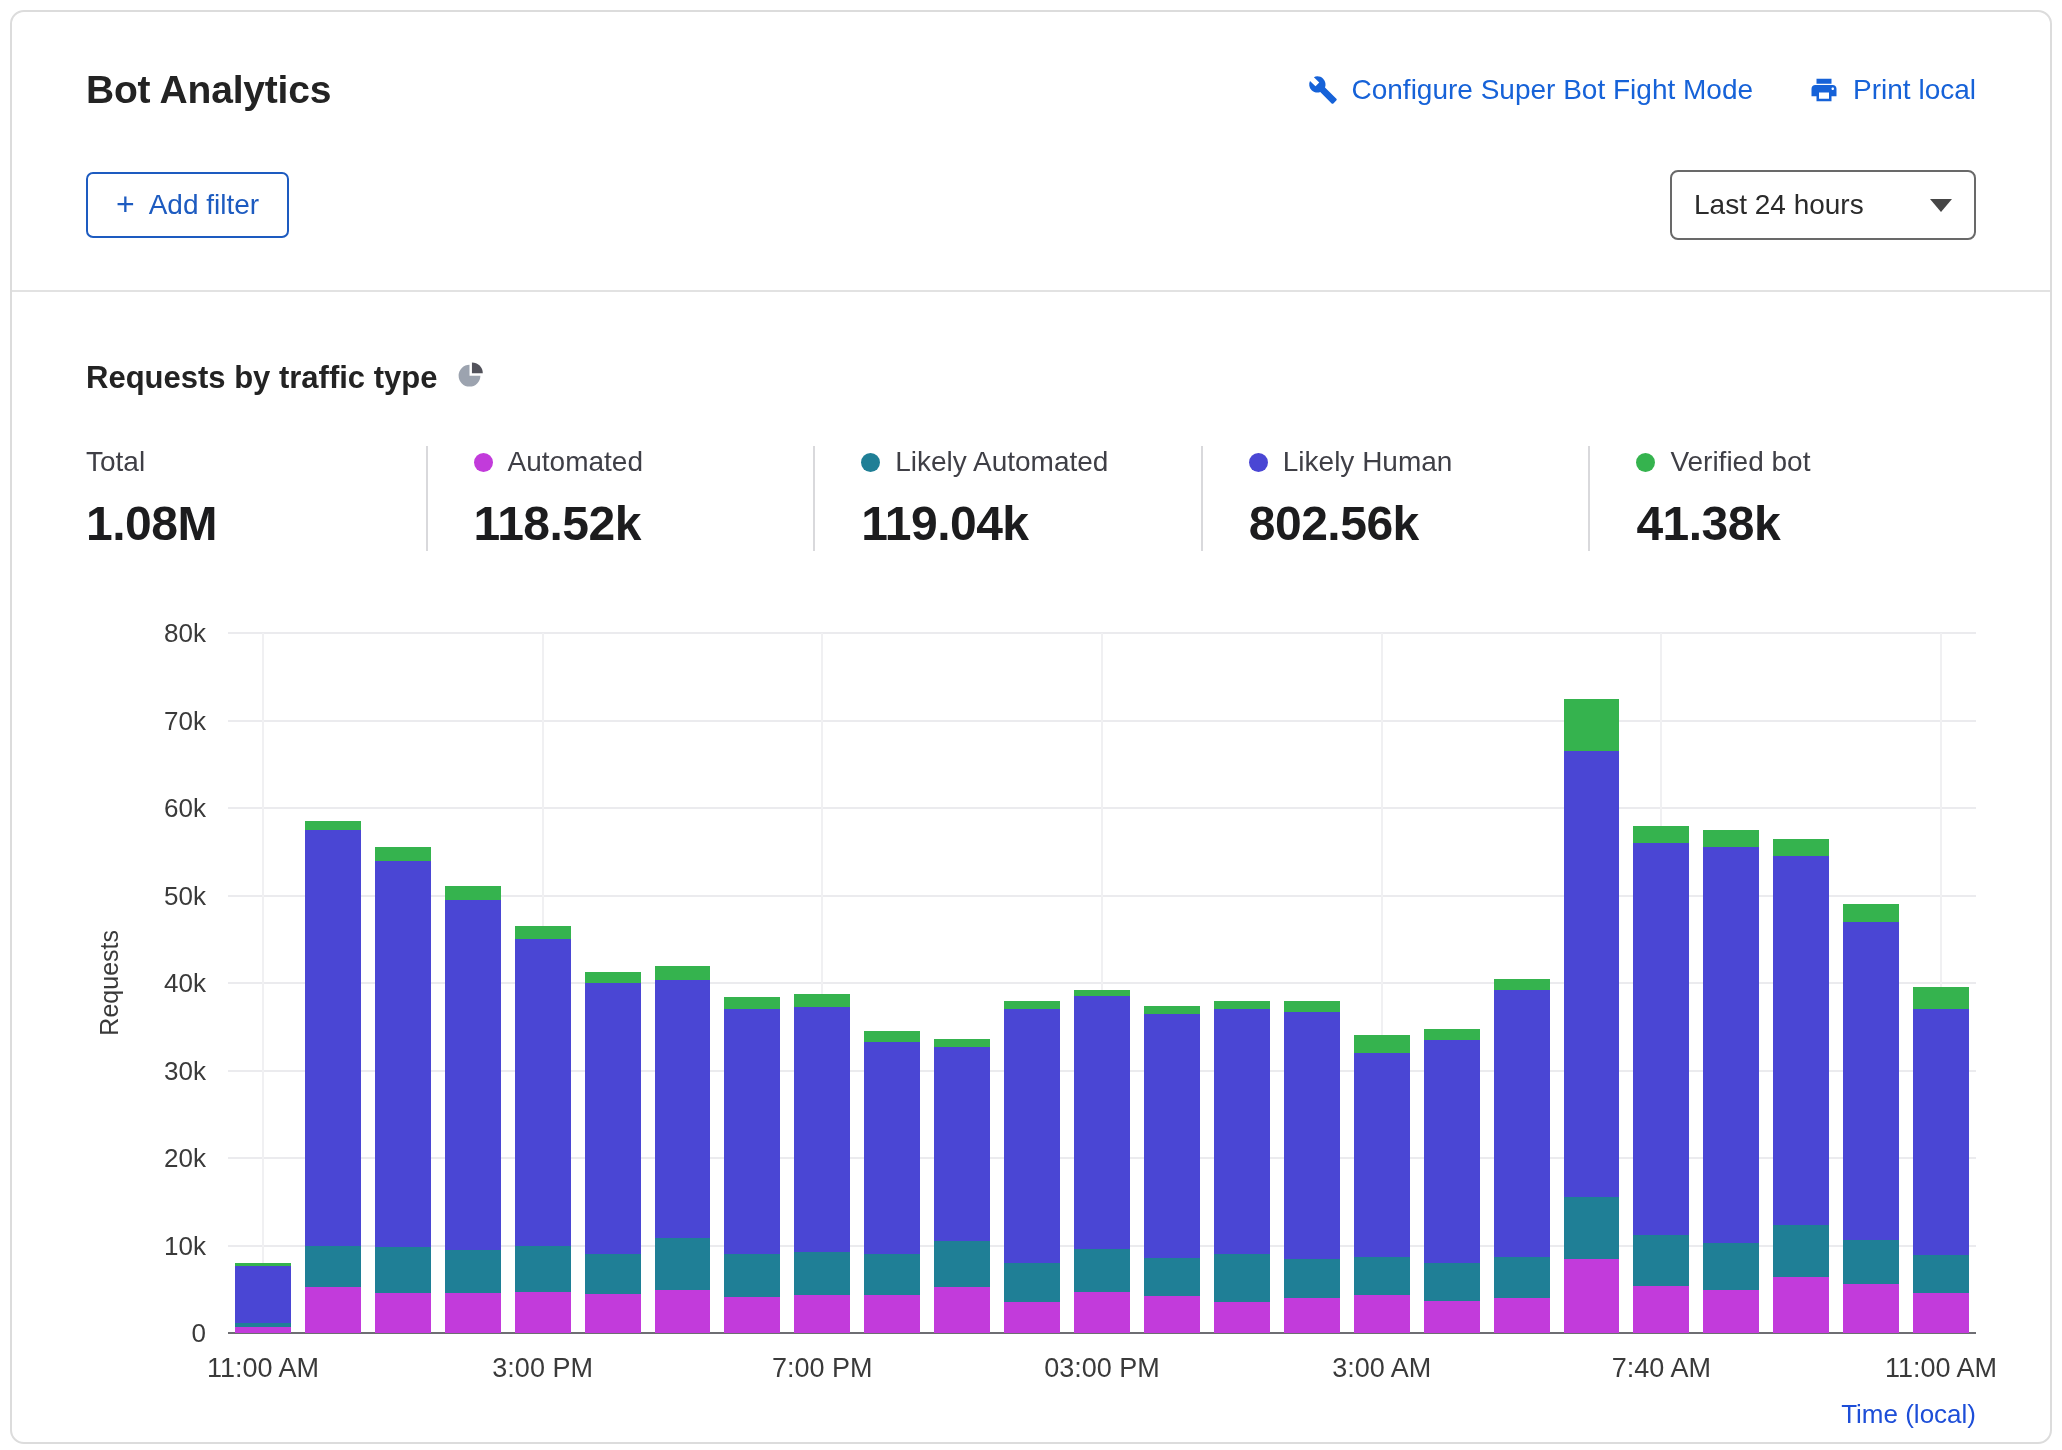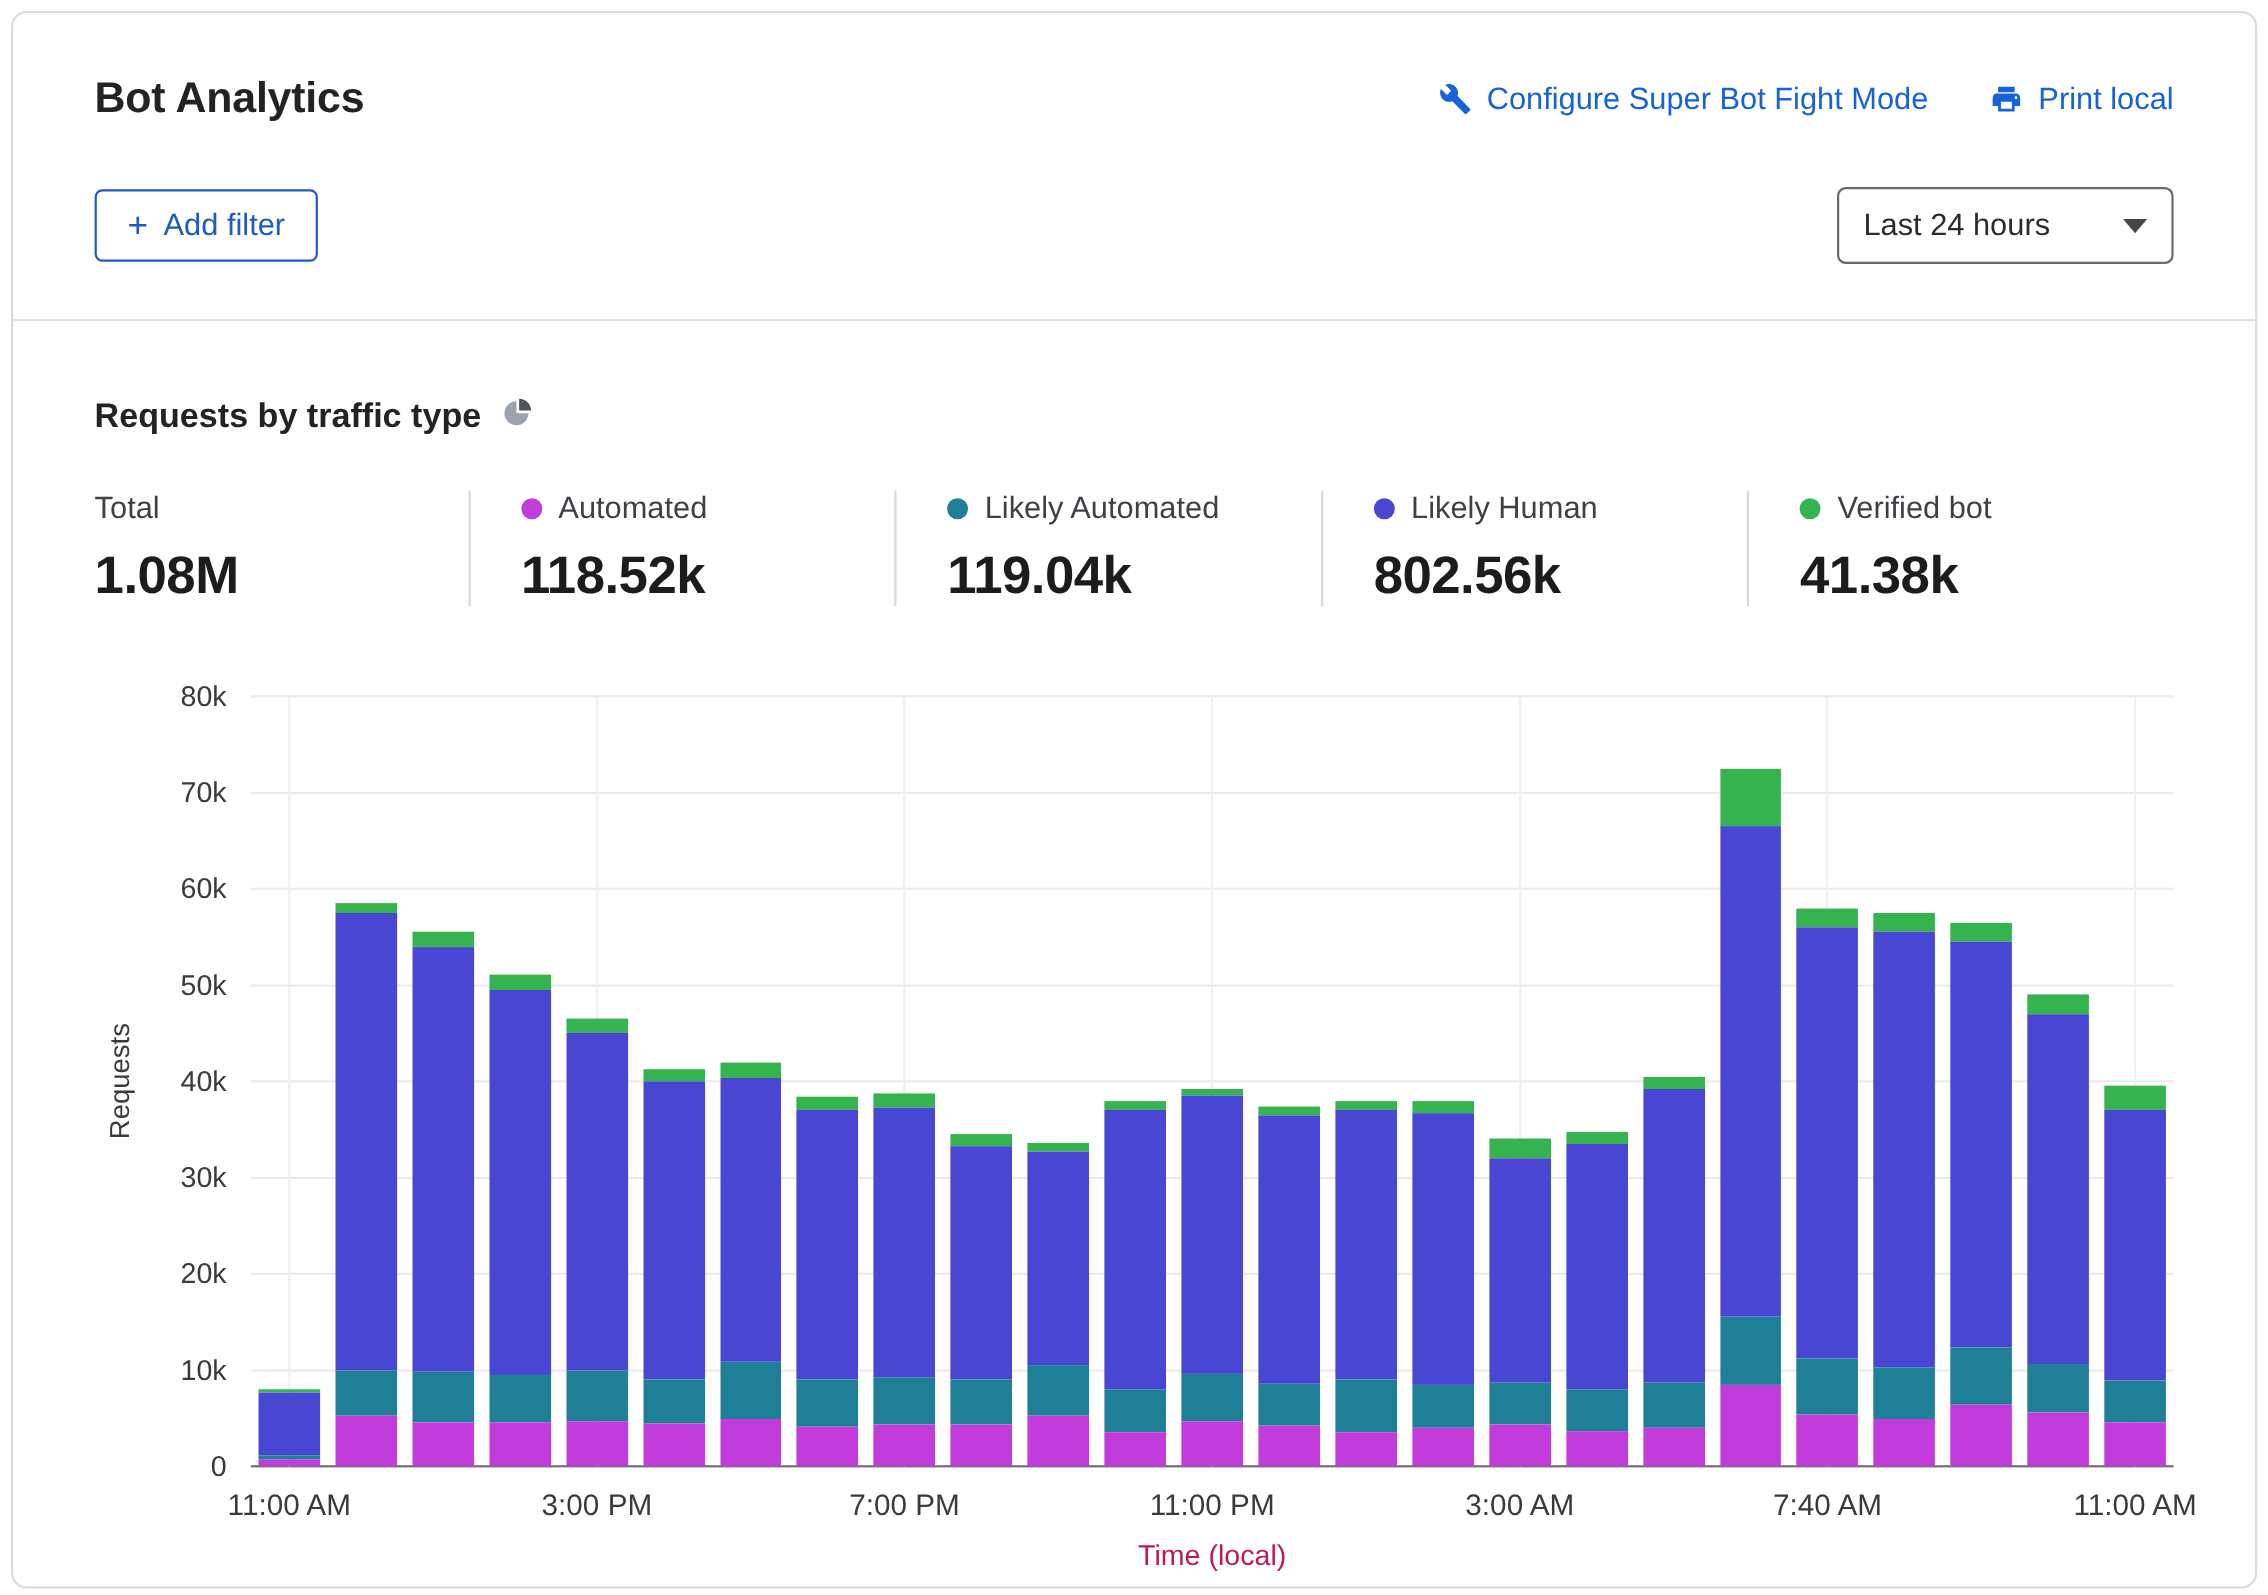--- a/index.html
+++ b/index.html
@@ -43,21 +43,21 @@
   .plot { grid-column:3; grid-row:1; position:relative; height:700px; }
   .hgrid { position:absolute; left:0; right:0; height:2px; background:#ebebee; transform:translateY(50%); }
   .hgrid.baseline { background:#6e6e73; }
   .vgrid { position:absolute; top:0; bottom:0; width:2px; background:#f0f0f2; transform:translateX(-50%); }
   .bars { position:absolute; inset:0; display:flex; align-items:flex-end; z-index:1; }
   .bar-slot { flex:1; height:100%; display:flex; align-items:flex-end; justify-content:center; }
   .bar { width:80%; height:100%; display:flex; flex-direction:column; justify-content:flex-end; }
   .seg { width:100%; }
   .x-labels { grid-column:3; grid-row:2; position:relative; height:62px; }
   .xlab { position:absolute; top:20px; transform:translateX(-50%); font-size:27px; color:#3a3a3a; white-space:nowrap; }
-  .x-title { grid-column:3; grid-row:3; text-align:center; font-size:26px; color:#be185d; padding-top:4px; }
+  .x-title { grid-column:3; grid-row:3; text-align:right; font-size:26px; color:#1d4ed8; padding-top:4px; }
 </style>
 </head>
 <body>
 
 <div class="card">
 
   <div class="card-header">
     <div class="title-row">
       <h1>Bot Analytics</h1>
       <div class="header-links">
@@ -365,21 +365,21 @@
                 <div class="seg" style="height: 5.375%; background: rgb(31, 127, 150);"></div>
                 <div class="seg" style="height: 5.75%; background: rgb(194, 59, 219);"></div>
               </div>
             </div>
           </div>
         </div>
       <div class="x-labels" id="xlabels">
           <div class="xlab" style="left: 2%;">11:00 AM</div>
           <div class="xlab" style="left: 18%;">3:00 PM</div>
           <div class="xlab" style="left: 34%;">7:00 PM</div>
-          <div class="xlab" style="left: 50%;">11:00 PM</div>
+          <div class="xlab" style="left: 50%;">03:00 PM</div>
           <div class="xlab" style="left: 66%;">3:00 AM</div>
           <div class="xlab" style="left: 82%;">7:40 AM</div>
           <div class="xlab" style="left: 98%;">11:00 AM</div>
         </div>
       <div class="x-title">Time (local)</div>
     </div>
   </div>
 </div>
 
 </body></html>

